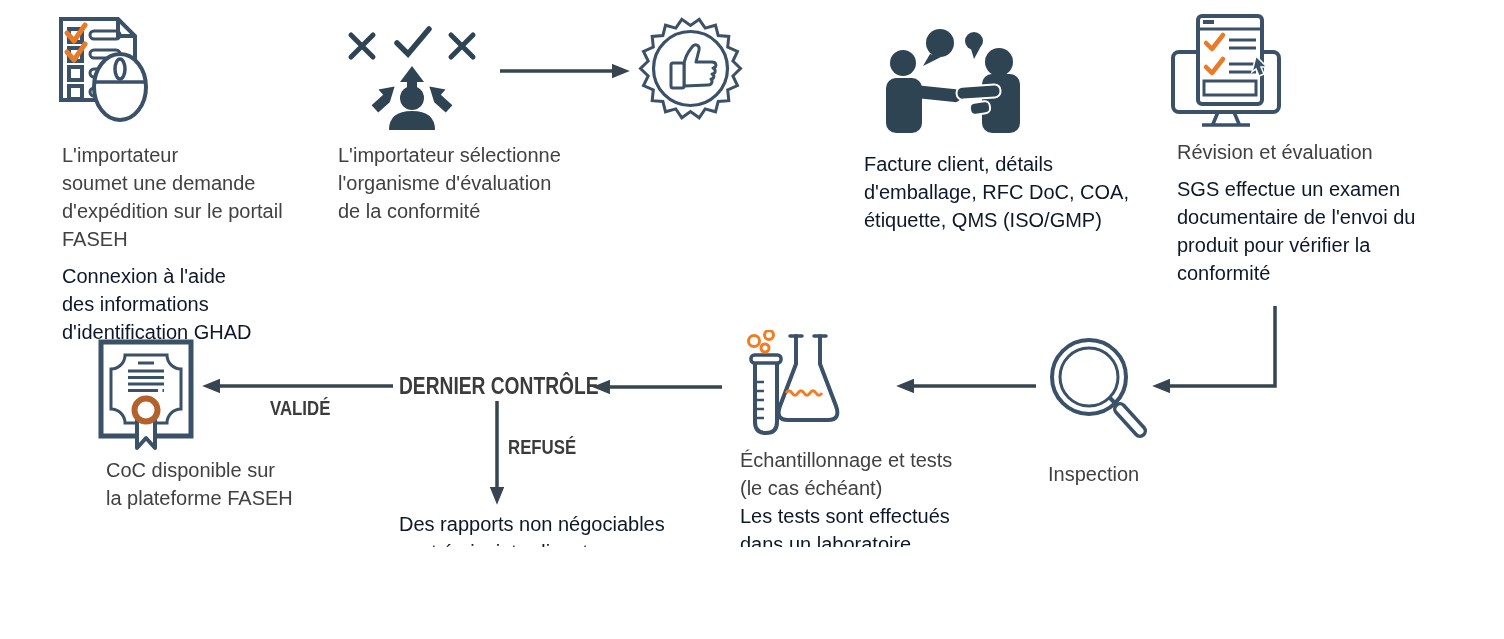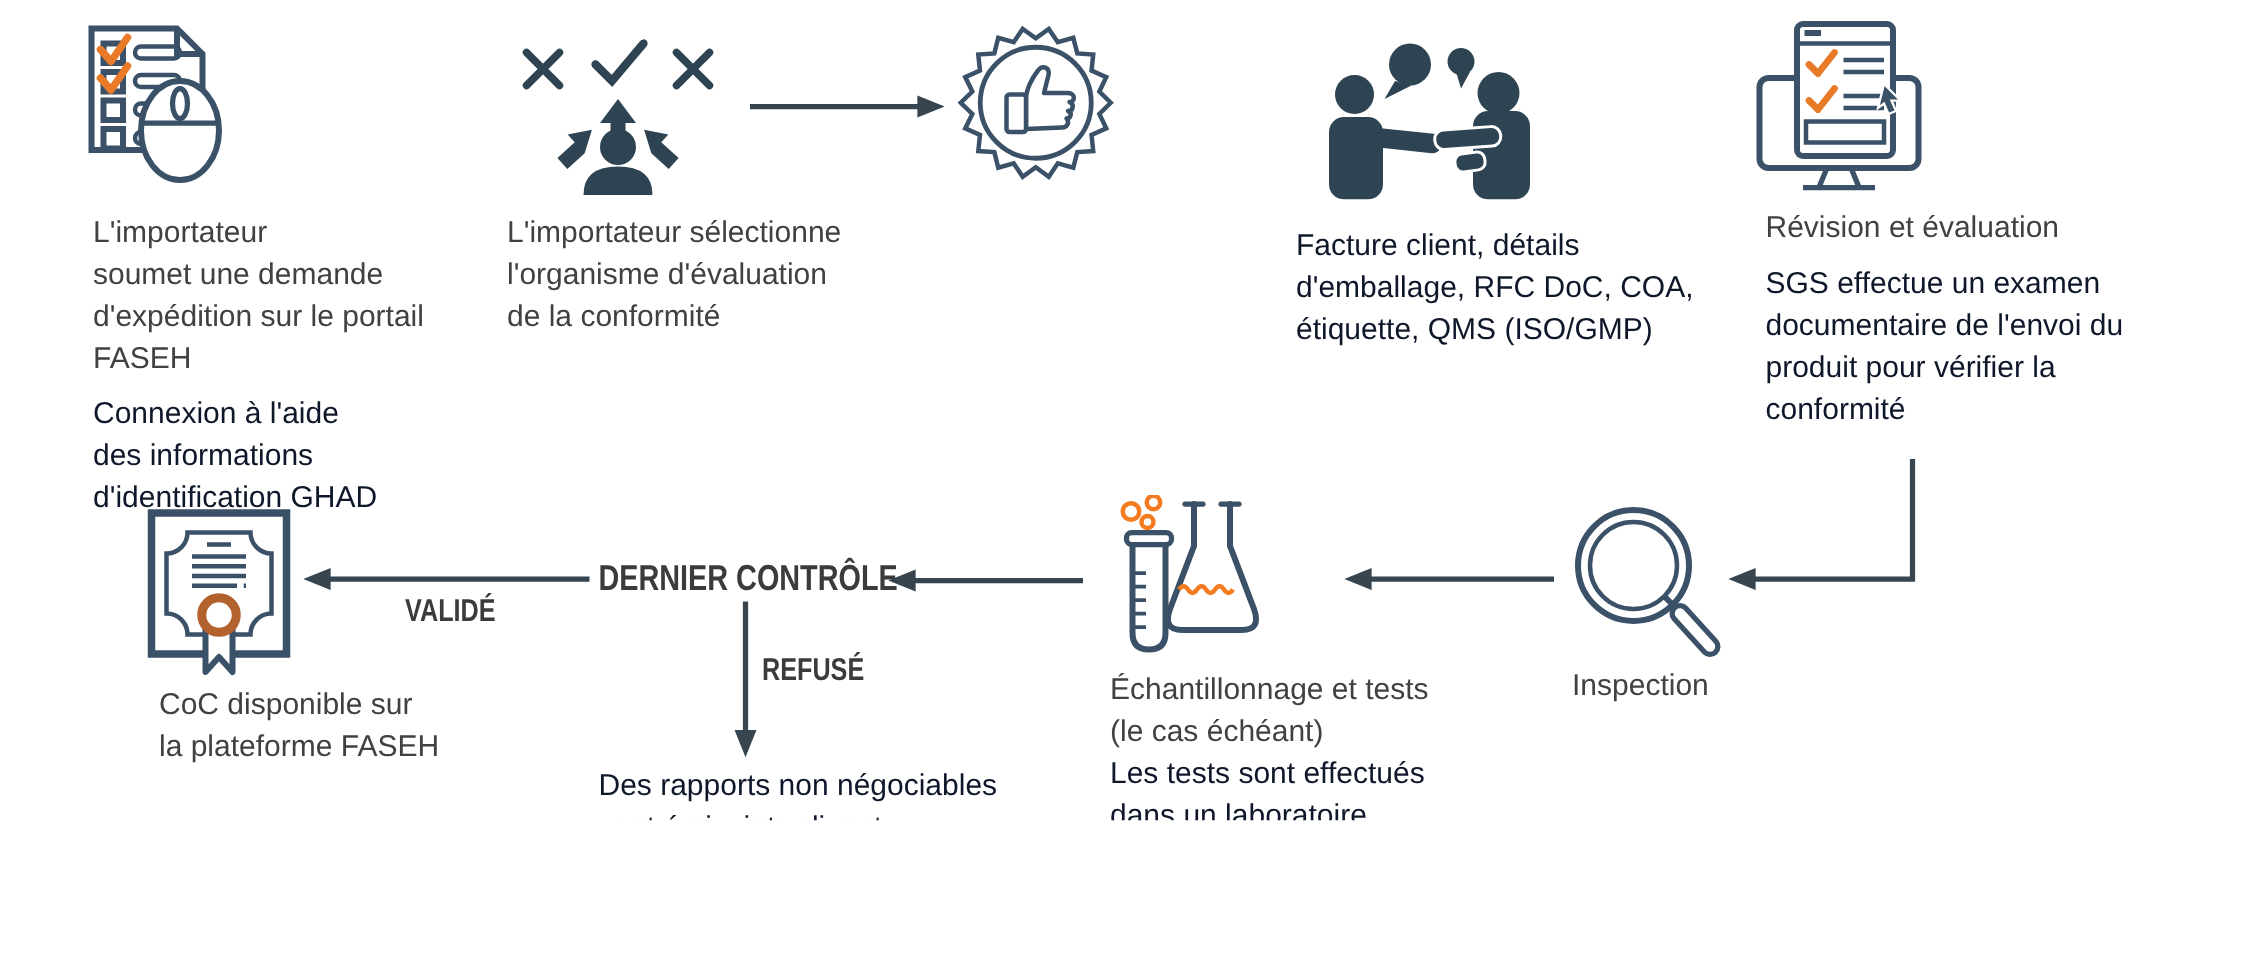--- a/index.html
+++ b/index.html
@@ -187,21 +187,21 @@
   </div>
 
   <div class="abs" style="left:1177px;top:138px">
     <div class="t dark">Révision et évaluation</div>
     <div class="t orange step-note">SGS effectue un examen
 documentaire de l'envoi du
 produit pour vérifier la
 conformité</div>
   </div>
 
-  <div class="abs" style="left:1048px;top:443px">
+  <div class="abs" style="left:1048px;top:460px">
     <div class="t dark">Inspection</div>
   </div>
 
   <div class="abs" style="left:740px;top:446px">
     <div class="t dark">Échantillonnage et tests
 (le cas échéant)</div>
     <div class="t orange" style="">Les tests sont effectués
 dans un laboratoire
 accrédité ISO/IEC 17025</div>
   </div>

